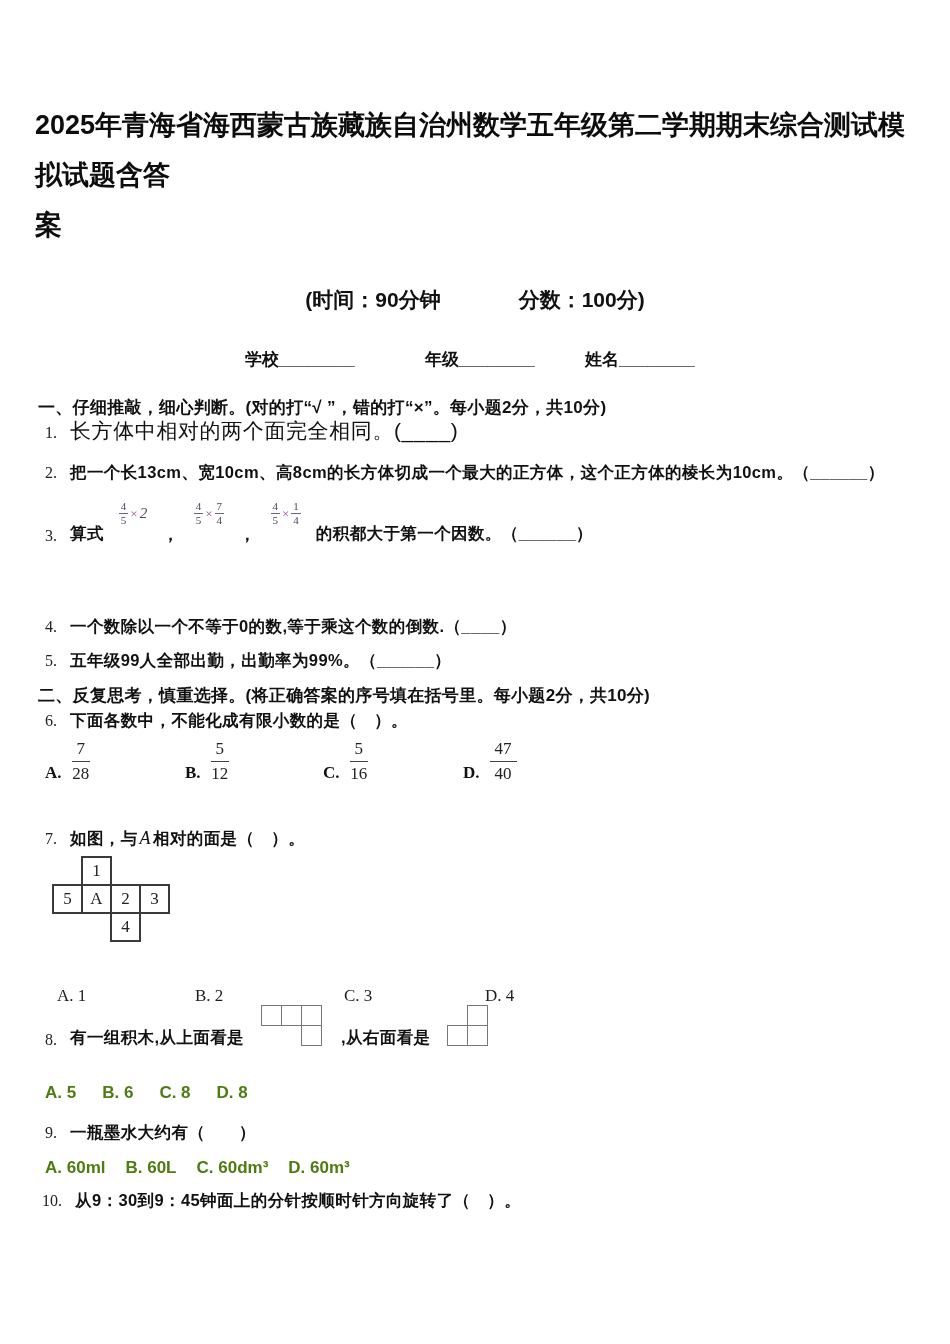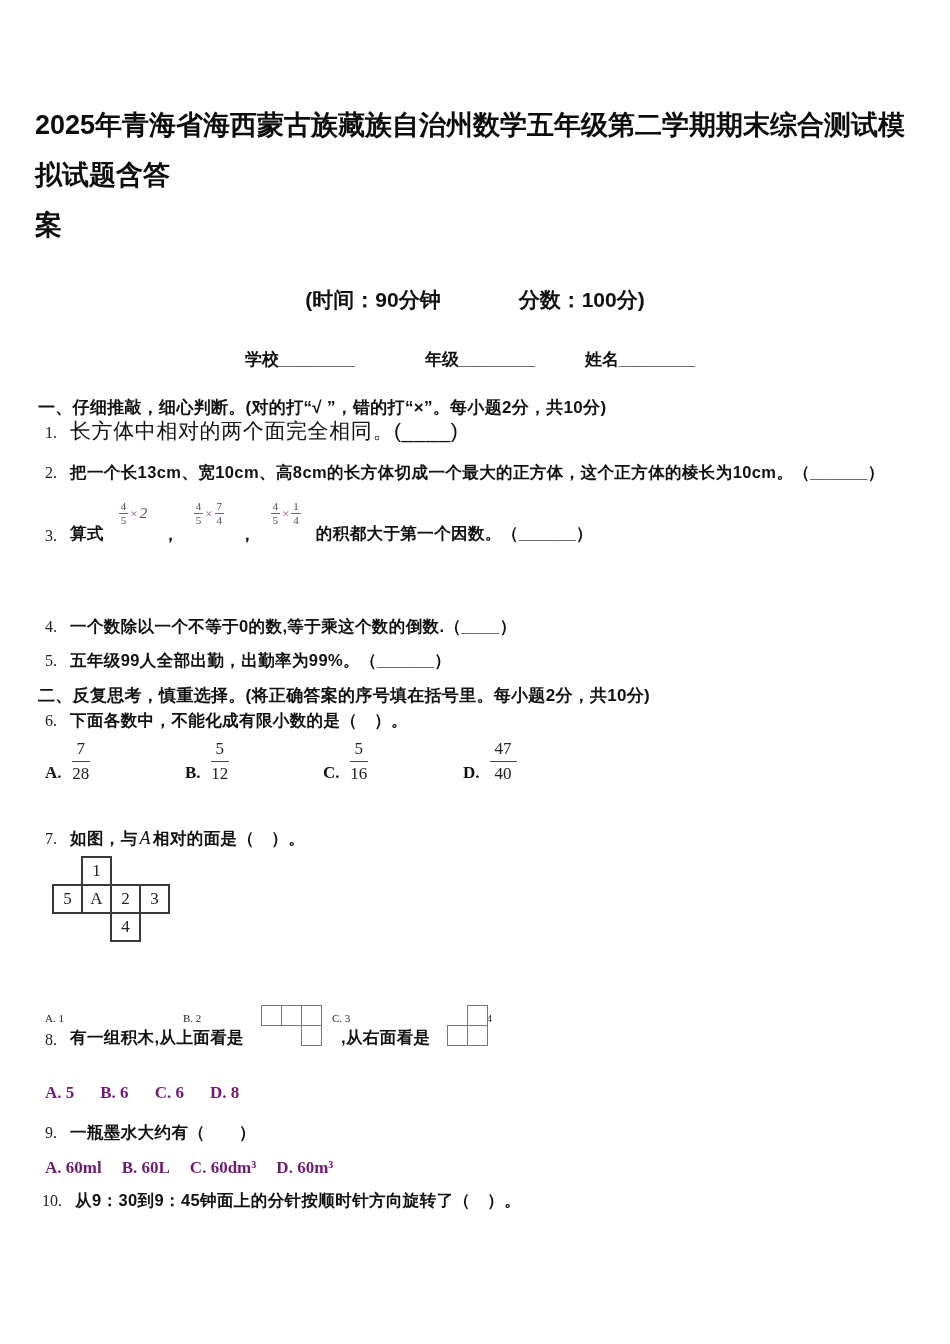--- a/index.html
+++ b/index.html
@@ -41,23 +41,23 @@
   .bfrac .fd{display:block;padding-top:1px;}
   
   .ivar{font-family:"Liberation Serif",serif;font-style:italic;font-weight:400;
         font-size:18px;padding:0 2px;}
   
   .net{top:856px;left:52px;width:122px;height:90px;}
   .ncell{position:absolute;width:31px;height:30px;border:2px solid #3a3a3a;
          box-sizing:border-box;display:flex;align-items:center;justify-content:center;
          font-family:"Liberation Serif",serif;font-size:17px;color:#222;background:#fff;}
   
-  .optplain{font-family:"Liberation Serif",serif;font-size:11px;color:#1d1d1d;top:1012px;}
-  .optrow{display:flex;font-family:Liberation Serif, serif;font-weight:700;
-          font-size:17px;color:#701a75;}
+  .optplain{font-family:"Liberation Serif",serif;font-size:17px;color:#1d1d1d;top:986px;margin-left:12px;}
+  .optrow{display:flex;font-family:Liberation Sans, sans-serif;font-weight:700;
+          font-size:17px;color:#4d7c0f;}
   
   .q8row{align-items:flex-end;height:52px;}
   .q8row .qnum,.q8row .qtext{margin-bottom:1px;}
   .blocks{position:relative;flex:0 0 auto;margin:0 4px 2px;}
   .bcell{position:absolute;width:21px;height:21px;border:1.5px solid #777;
          box-sizing:border-box;background:#fff;}
   .shape1{width:63px;height:43px;}
   .shape2{width:43px;height:43px;}
 </style>
 </head>
@@ -205,21 +205,21 @@
   <span class="blocks shape2">
     <span class="bcell" style="left:20px;top:0;"></span>
     <span class="bcell" style="left:0;top:20px;"></span>
     <span class="bcell" style="left:20px;top:20px;"></span>
   </span>
 </div>
 
 <div class="abs optrow" style="left:45px;top:1083px;gap:26px;">
   <span>A. 5</span>
   <span>B. 6</span>
-  <span>C. 6</span>
+  <span>C. 8</span>
   <span>D. 8</span>
 </div>
 
 <div class="abs q" style="top:1122px;">
   <span class="qnum">9.</span>
   <span class="qtext">一瓶墨水大约有（　　）</span>
 </div>
 
 <div class="abs optrow" style="left:45px;top:1158px;gap:20px;">
   <span>A. 60ml</span>

